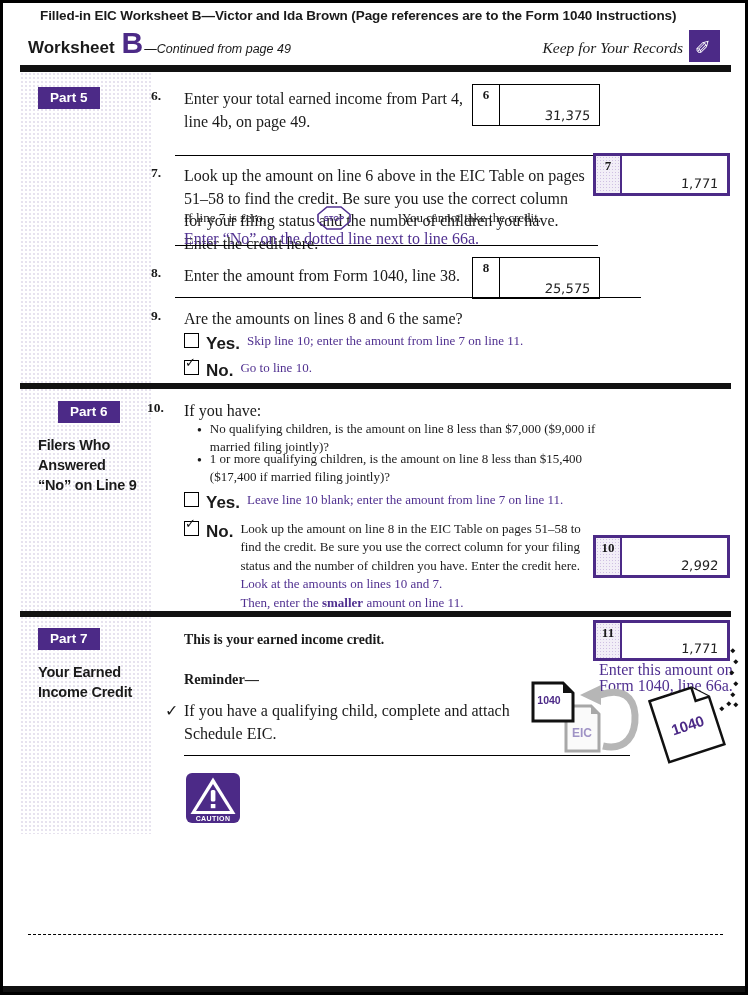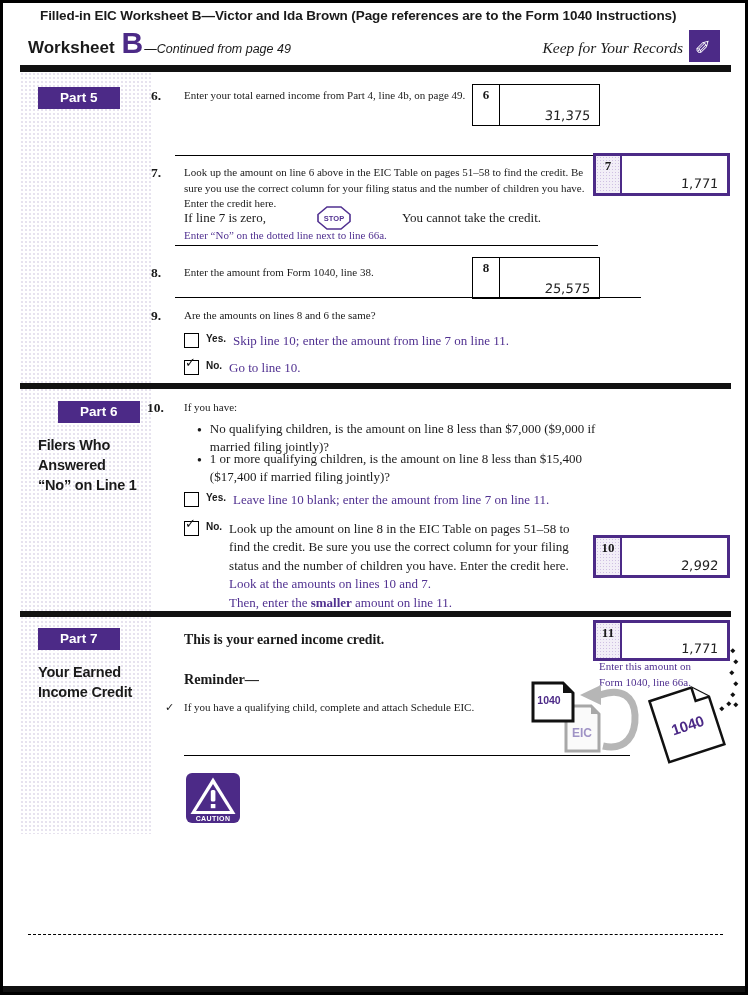--- a/index.html
+++ b/index.html
@@ -22,46 +22,46 @@
     display:flex;align-items:center;justify-content:center;}
   .pencil span{color:#fff;font-size:19px;transform:rotate(-90deg) translateY(-1px);}
   .bar{background:#111;height:7px;left:17px;width:711px;}
   .bar-top{top:62px;}
   .div1{top:380px;height:6px;}
   .div2{top:608px;height:6px;}
   
   .sidebar{left:17px;top:69px;width:133px;height:762px;background-color:#fff;
     background-image:radial-gradient(#cfc7df 24%,rgba(0,0,0,0) 26%);background-size:4px 4px;}
   .badge{font-family:"Liberation Sans",sans-serif;font-weight:bold;font-size:13.5px;color:#fff;
-    background:#4c2a87;padding:3px 22px 4px;display:inline-block;}
+    background:#4c2a87;padding:3px 12px 4px;display:inline-block;}
   .side-head{font-family:"Liberation Sans",sans-serif;font-weight:bold;font-size:14.5px;
     line-height:1.38;letter-spacing:-0.2px;}
   
   .num{font-weight:bold;font-size:13.5px;}
-  .txt{font-size:11px;line-height:1.42;}
+  .txt{font-size:16px;line-height:1.42;}
   .purple{color:#503090;}
   .sep{border-top:1.2px solid #000;height:0;}
   
   .amtbox{display:flex;background:#fff;}
   .blackbox{border:1.5px solid #000;}
   .blackbox .cell-num{width:26px;border-right:1.5px solid #000;font-weight:bold;
     font-size:13px;text-align:center;padding-top:2px;}
   .purplebox{border:3.5px solid #4c2a87;}
   .purplebox .cell-num{width:24px;border-right:2px solid #4c2a87;font-weight:bold;font-size:13px;
     text-align:center;padding-top:2px;background-color:#f2eef7;
     background-image:radial-gradient(#cfc0e2 28%,rgba(0,0,0,0) 30%);background-size:3px 3px;}
   .cell-val{flex:1;display:flex;align-items:flex-end;justify-content:flex-end;
     padding:0 8px 2px 0;font-family:"DejaVu Sans",sans-serif;font-size:13px;
     transform:skewX(-4deg);color:#222;}
   
   .ckrow{display:flex;align-items:flex-start;font-size:13px;line-height:1.42;}
   .ckbox{width:13px;height:13px;border:1.5px solid #000;display:inline-block;
     position:relative;margin:1px 7px 0 0;flex:0 0 auto;background:#fff;}
   .ckbox .tick{position:absolute;top:-7px;left:0px;font-size:13px;font-weight:normal;color:#111;}
-  .cklabel{font-family:"Liberation Sans",sans-serif;font-weight:bold;font-size:10px;margin-right:7px;}
+  .cklabel{font-family:"Liberation Sans",sans-serif;font-weight:bold;font-size:17px;margin-right:7px;}
   .bullet-row{display:flex;font-size:13px;line-height:1.42;}
   .bullet-glyph{font-size:8px;margin:4px 8px 0 0;}
   .stop-row{display:flex;align-items:center;font-size:13px;gap:43px;}
   .stop-oct{margin:0 6px;}
   .bold-serif{font-weight:bold;}
   .cau-text{font-family:"Liberation Sans",sans-serif;font-style:italic;font-size:13.2px;line-height:1.38;}
   .dashed{border-top:1.5px dashed #000;height:0;}
   .botbar{left:0;top:983px;width:742px;height:7px;background:#111;}
 </style>
 </head>
@@ -79,21 +79,21 @@
   <div class="abs pencil">
     <span>✎</span>
   </div>
   <div class="abs bar bar-top"></div>
 
   <div class="abs sidebar"></div>
   <div class="abs" style="left:35px;top:84px;">
     <span class="badge">Part 5</span></div>
   <div class="abs" style="left:35px;top:398px;margin-left:20px;">
     <span class="badge">Part 6</span></div>
-  <div class="abs side-head" style="left:35px;top:432px;width:100px;">Filers Who Answered “No” on Line 1</div>
+  <div class="abs side-head" style="left:35px;top:432px;width:100px;">Filers Who Answered “No” on Line 9</div>
   <div class="abs" style="left:35px;top:625px;">
     <span class="badge">Part 7</span></div>
   <div class="abs side-head" style="left:35px;top:659px;width:110px;">Your Earned Income Credit</div>
 
   <div class="abs bar div1"></div>
   <div class="abs bar div2"></div>
 
   <div class="abs num" style="left:148px;top:85px;">6.</div>
   <div class="abs txt" style="left:181px;top:85px;width:282px;">Enter your total earned income from Part 4, line 4b, on page 49.</div>
   <div class="abs amtbox blackbox" style="left:469px;top:81px;width:126px;height:40px;">

